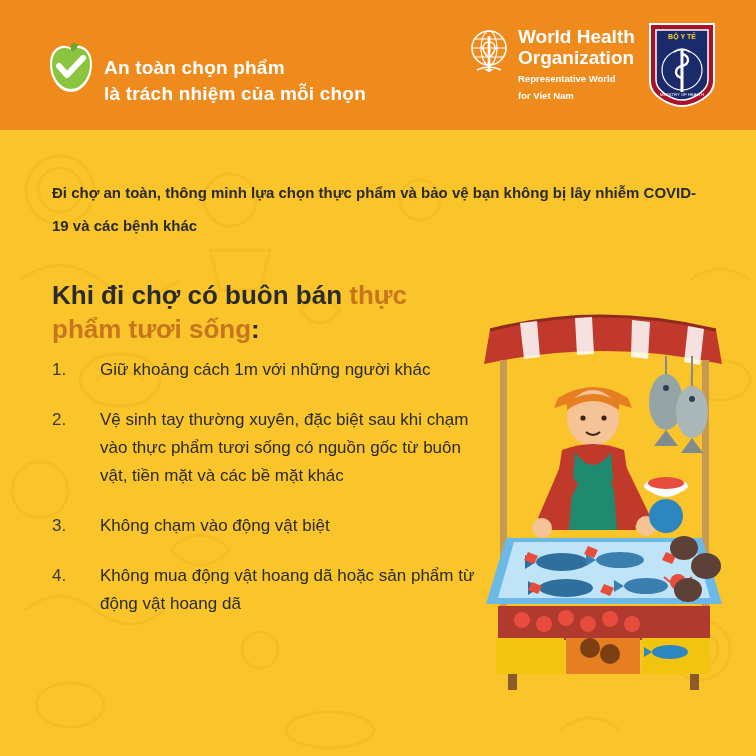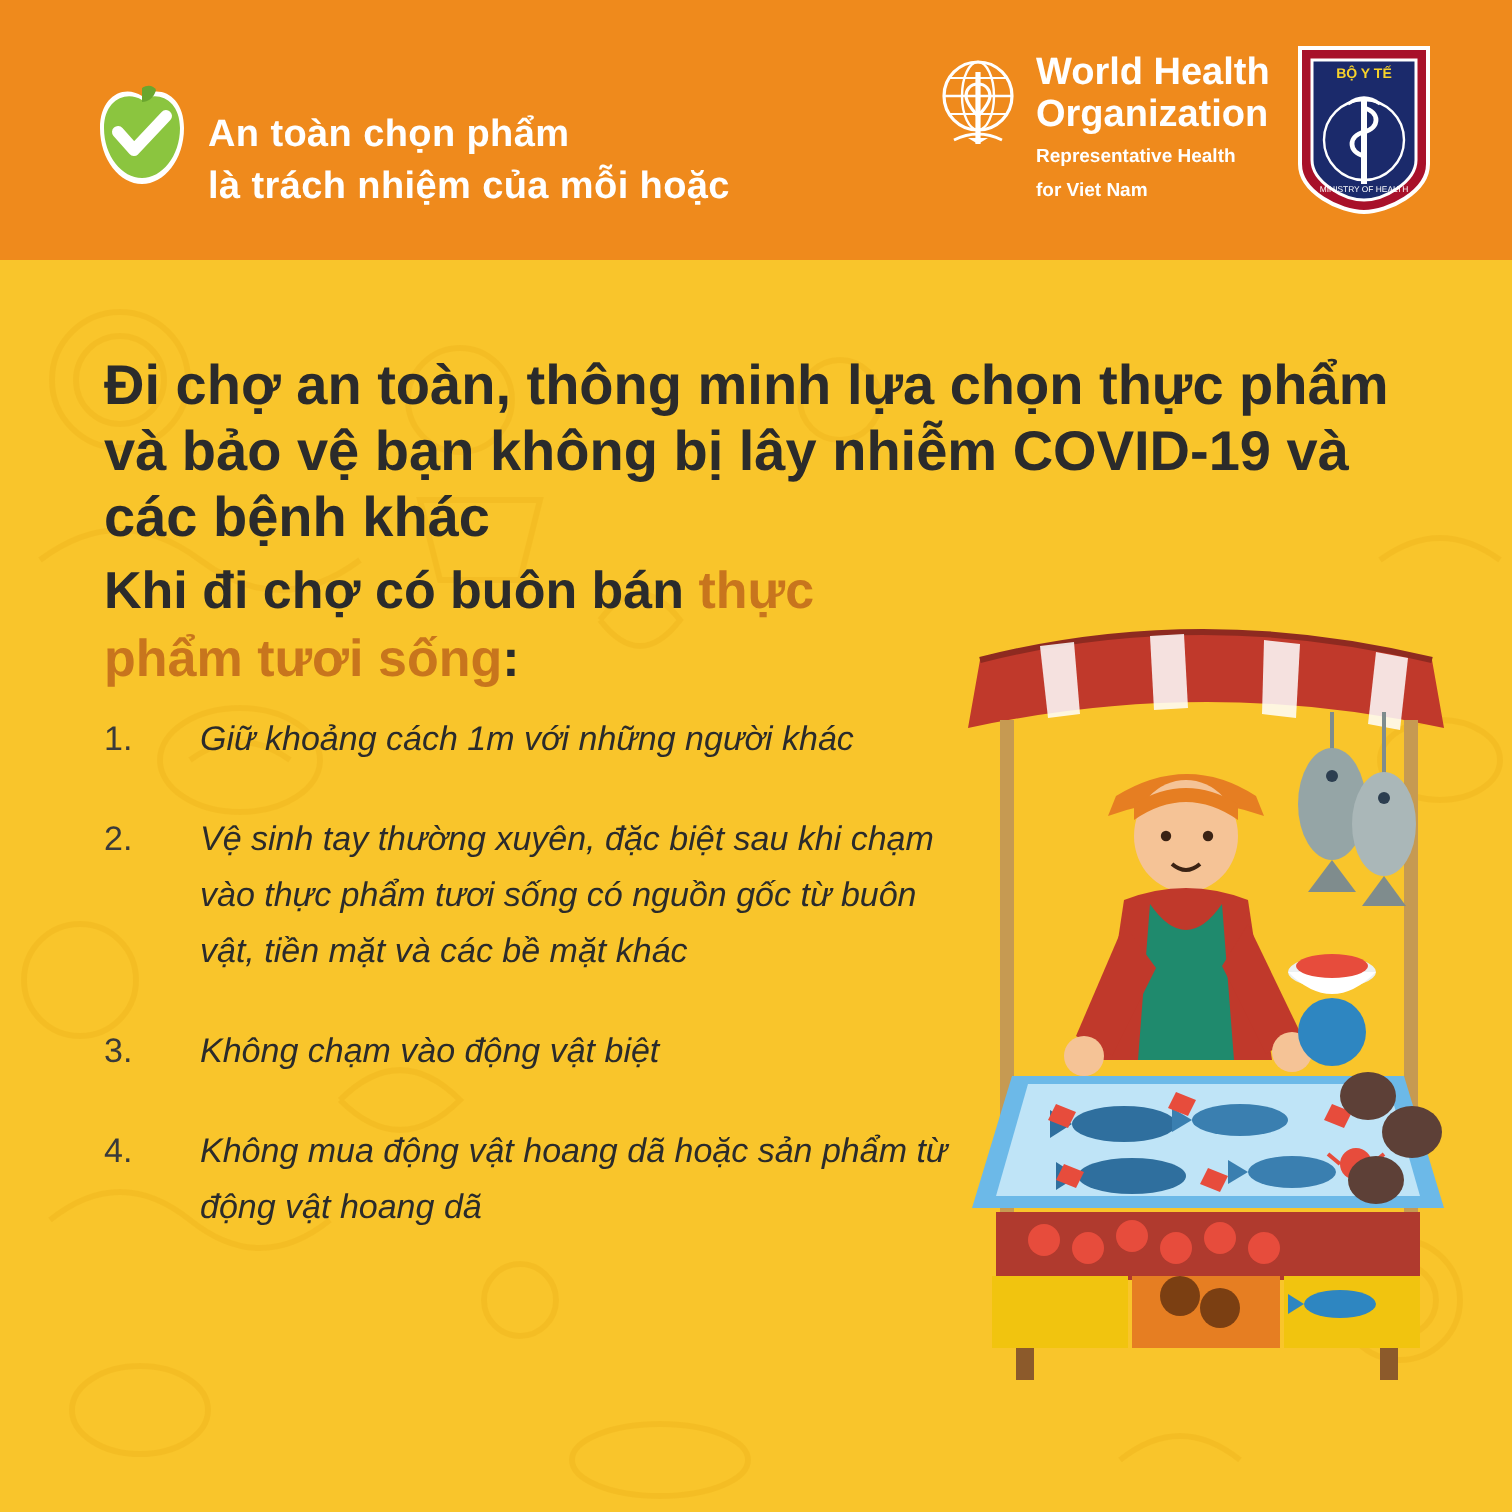--- a/index.html
+++ b/index.html
@@ -37,39 +37,39 @@
   .who-title{font-size:19px;font-weight:bold;line-height:21px;}
   .who-sub{font-size:9.5px;line-height:12px;margin-top:5px;font-weight:bold;}
   .moh-logo{
     position:absolute;left:648px;top:22px;width:68px;height:86px;
   }
   
   .doodles{position:absolute;top:130px;left:0;width:756px;height:626px;opacity:.5;}
   
   .headline{
     position:absolute;left:52px;top:176px;width:660px;
-    font-size:28px;font-weight:bold;color:#2b2b2b;line-height:33px;
+    font-size:15px;font-weight:bold;color:#2b2b2b;line-height:33px;
   }
   .subhead{
     position:absolute;left:52px;top:278px;width:430px;
     font-size:26px;font-weight:bold;color:#2b2b2b;line-height:34px;
   }
   .subhead .hl{color:#c8751d;}
   .list{
     position:absolute;left:52px;top:356px;width:430px;
   }
   .li{
     display:flex;margin-bottom:22px;
   }
   .li-num{
     width:48px;flex:0 0 48px;
     font-size:17px;color:#3a3a3a;line-height:28px;
   }
   .li-text{
-    font-size:17px;color:#2b2b2b;line-height:28px;font-style:italic;
+    font-size:17px;color:#2b2b2b;line-height:28px;
   }
   
   .illustration{
     position:absolute;left:470px;top:290px;width:266px;height:400px;
   }
 </style>
 </head>
 <body>
 
 <div class="poster">
@@ -103,39 +103,39 @@
 
     <svg class="apple-logo" viewBox="0 0 50 52" xmlns="http://www.w3.org/2000/svg">
       <path d="M25 6 C16 0 4 6 4 22 C4 38 14 50 25 50 C36 50 46 38 46 22 C46 6 34 0 25 6 Z" fill="#ffffff"></path>
       <path d="M25 8 C17 3 6 8 6 22 C6 36 15 47 25 47 C35 47 44 36 44 22 C44 8 33 3 25 8 Z" fill="#8bc53f"></path>
       <path d="M25 9 L25 2 C28 0 31 1 32 3 C31 7 28 9 25 9 Z" fill="#6aa62e"></path>
       <path d="M13 24 l8 9 l16 -17" stroke="#ffffff" stroke-width="6" fill="none" stroke-linecap="round" stroke-linejoin="round"></path>
     </svg>
 
     <div class="slogan">
       <div>An toàn chọn phẩm</div>
-      <div>là trách nhiệm của mỗi hoặc</div>
+      <div>là trách nhiệm của mỗi chọn</div>
     </div>
 
     <div class="who-block">
       <svg class="who-emblem" viewBox="0 0 42 46" xmlns="http://www.w3.org/2000/svg">
         <circle cx="21" cy="20" r="17" fill="none" stroke="#ffffff" stroke-width="1.6"></circle>
         <ellipse cx="21" cy="20" rx="8" ry="17" fill="none" stroke="#ffffff" stroke-width="1.2"></ellipse>
         <line x1="4" y1="20" x2="38" y2="20" stroke="#ffffff" stroke-width="1.2"></line>
         <line x1="7" y1="11" x2="35" y2="11" stroke="#ffffff" stroke-width="1"></line>
         <line x1="7" y1="29" x2="35" y2="29" stroke="#ffffff" stroke-width="1"></line>
         <line x1="21" y1="8" x2="21" y2="44" stroke="#ffffff" stroke-width="2.6"></line>
         <path d="M21 44 l-5 -3 l10 0 z" fill="#ffffff"></path>
         <path d="M21 14 c-4 0 -6 3 -6 6 c0 4 6 10 6 10 c0 0 6 -6 6 -10 c0 -3 -2 -6 -6 -6z" fill="none" stroke="#ffffff" stroke-width="1.6"></path>
         <path d="M9 42 q12 -6 24 0" fill="none" stroke="#ffffff" stroke-width="1.4"></path>
       </svg>
       <div class="who-text">
         <div class="who-title">World Health</div>
         <div class="who-title">Organization</div>
-        <div class="who-sub">Representative Health</div>
+        <div class="who-sub">Representative World</div>
         <div class="who-sub">for Viet Nam</div>
       </div>
     </div>
 
     <svg class="moh-logo" viewBox="0 0 68 86" xmlns="http://www.w3.org/2000/svg">
       <path d="M2 2 h64 v58 c0 14 -20 24 -32 24 C22 84 2 74 2 60 Z" fill="#a8112a" stroke="#ffffff" stroke-width="2"></path>
       <path d="M8 8 h52 v50 c0 11 -16 20 -26 20 C24 78 8 69 8 58 Z" fill="#1b2a6b" stroke="#ffffff" stroke-width="1.5"></path>
       <text x="34" y="17" font-size="7" fill="#f8d32b" text-anchor="middle" font-family="Liberation Sans, sans-serif" font-weight="bold">BỘ Y TẾ</text>
       <circle cx="34" cy="48" r="20" fill="none" stroke="#ffffff" stroke-width="1.2"></circle>
       <line x1="34" y1="28" x2="34" y2="70" stroke="#ffffff" stroke-width="3"></line>

